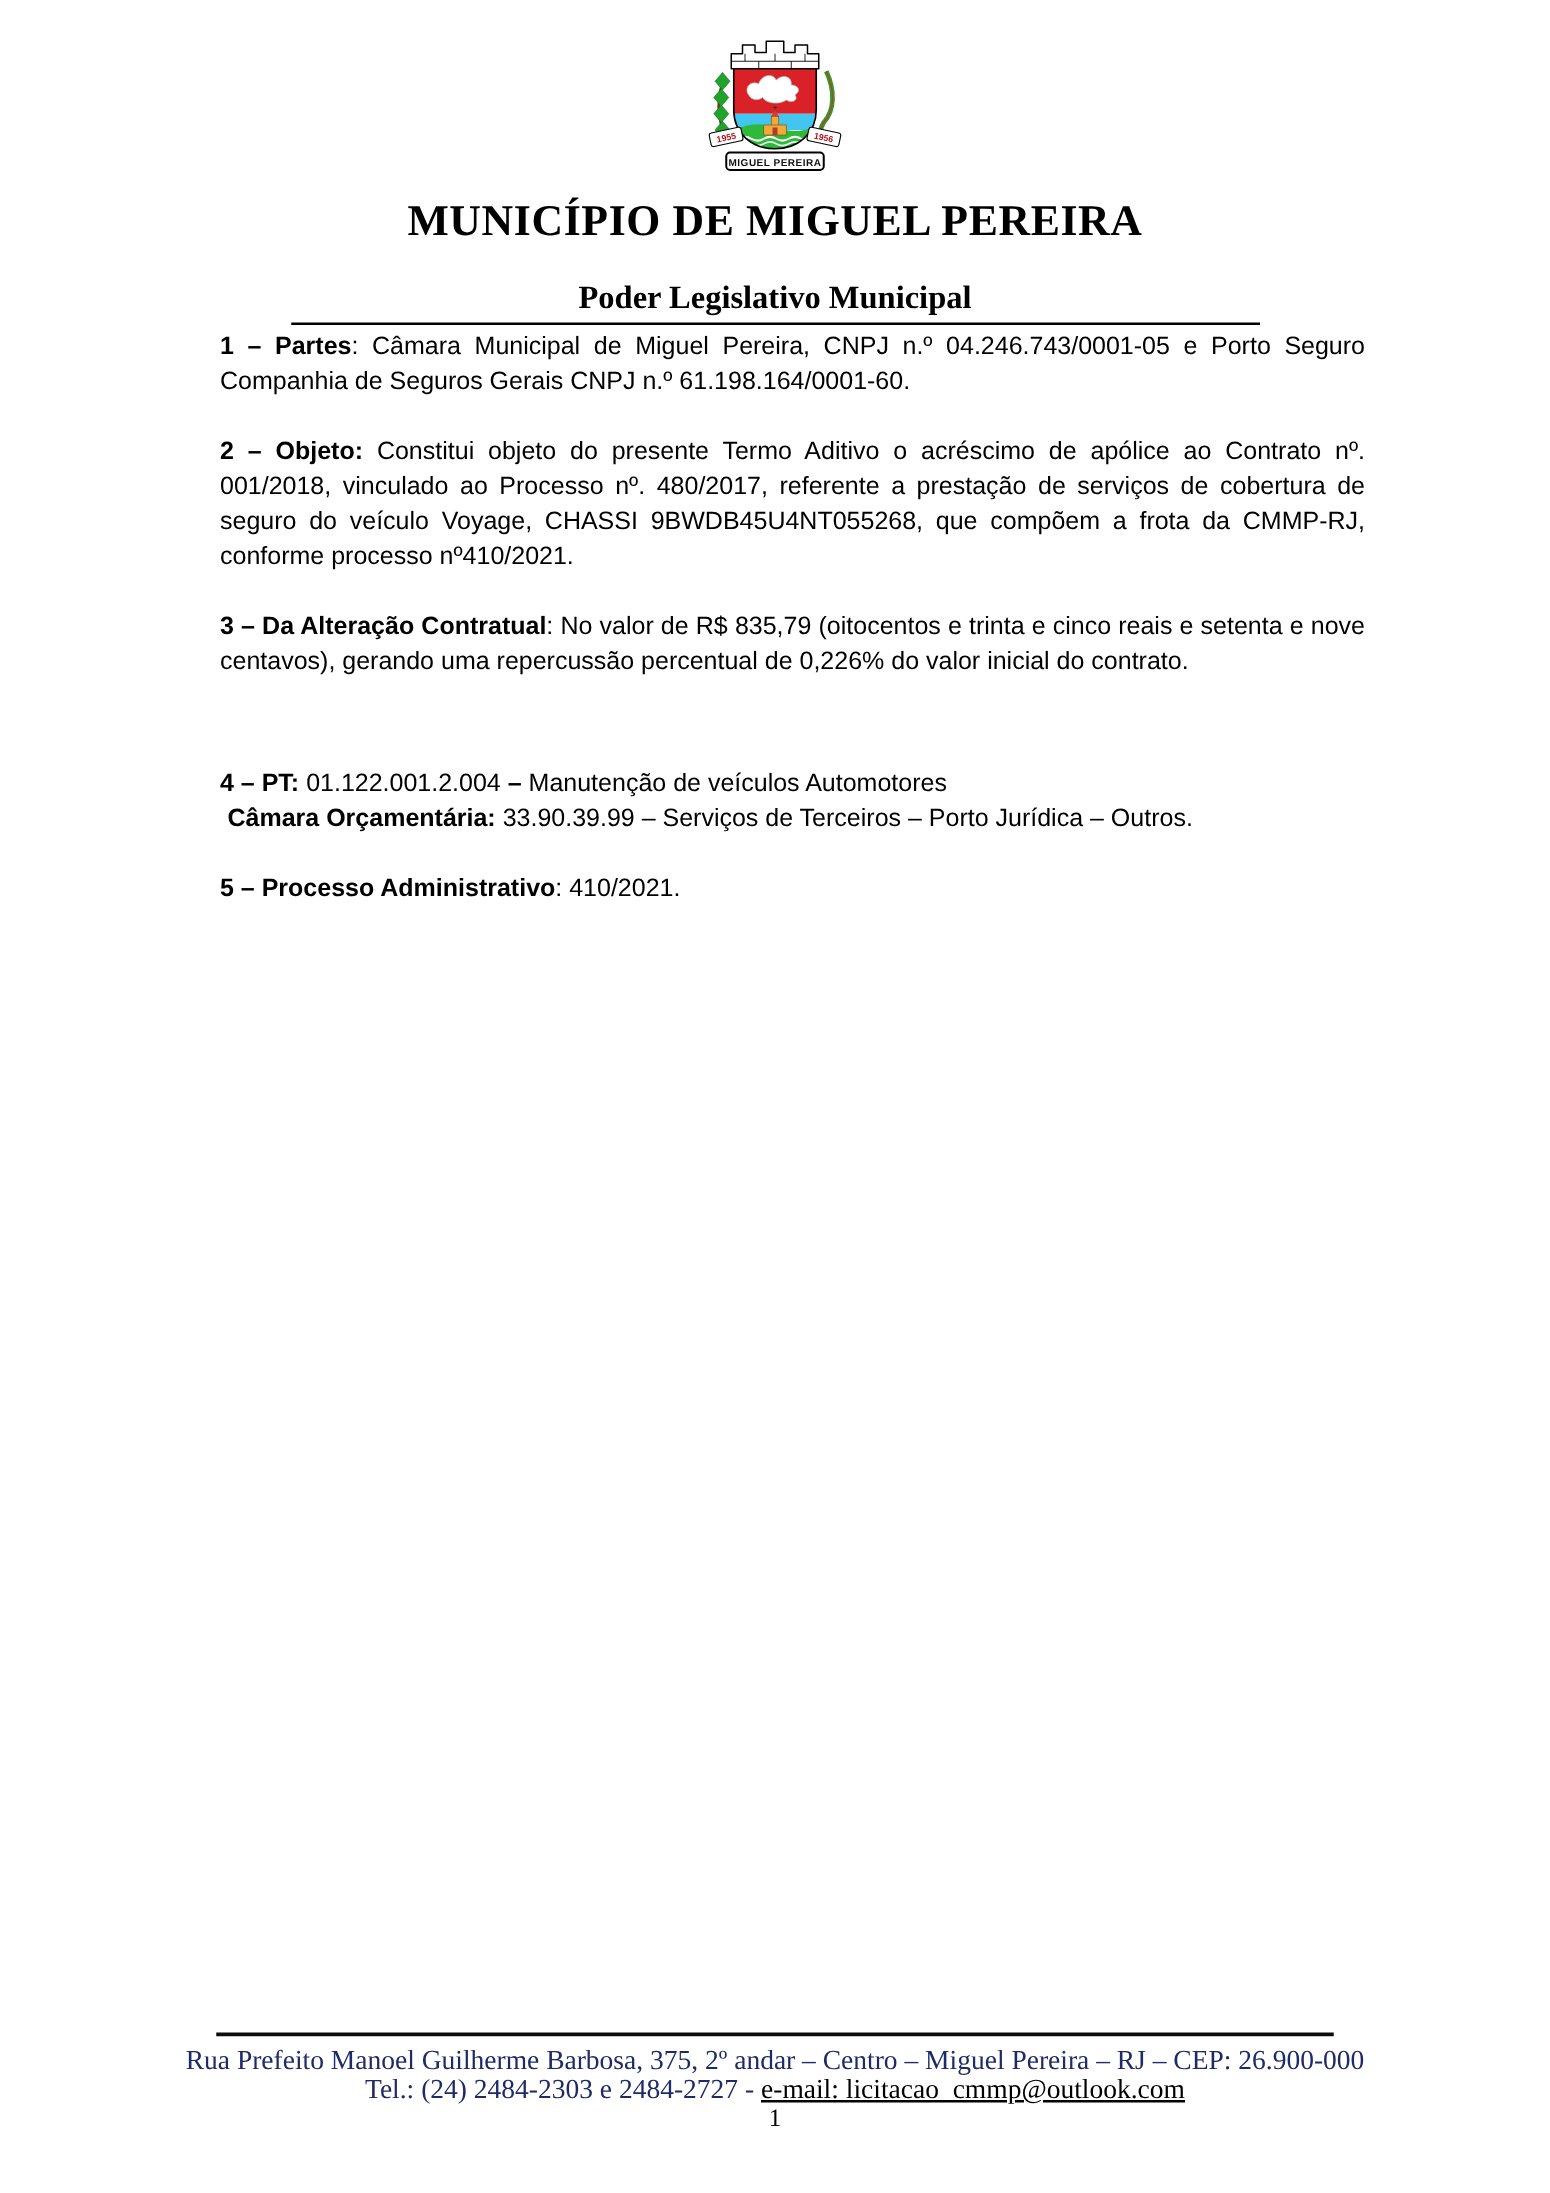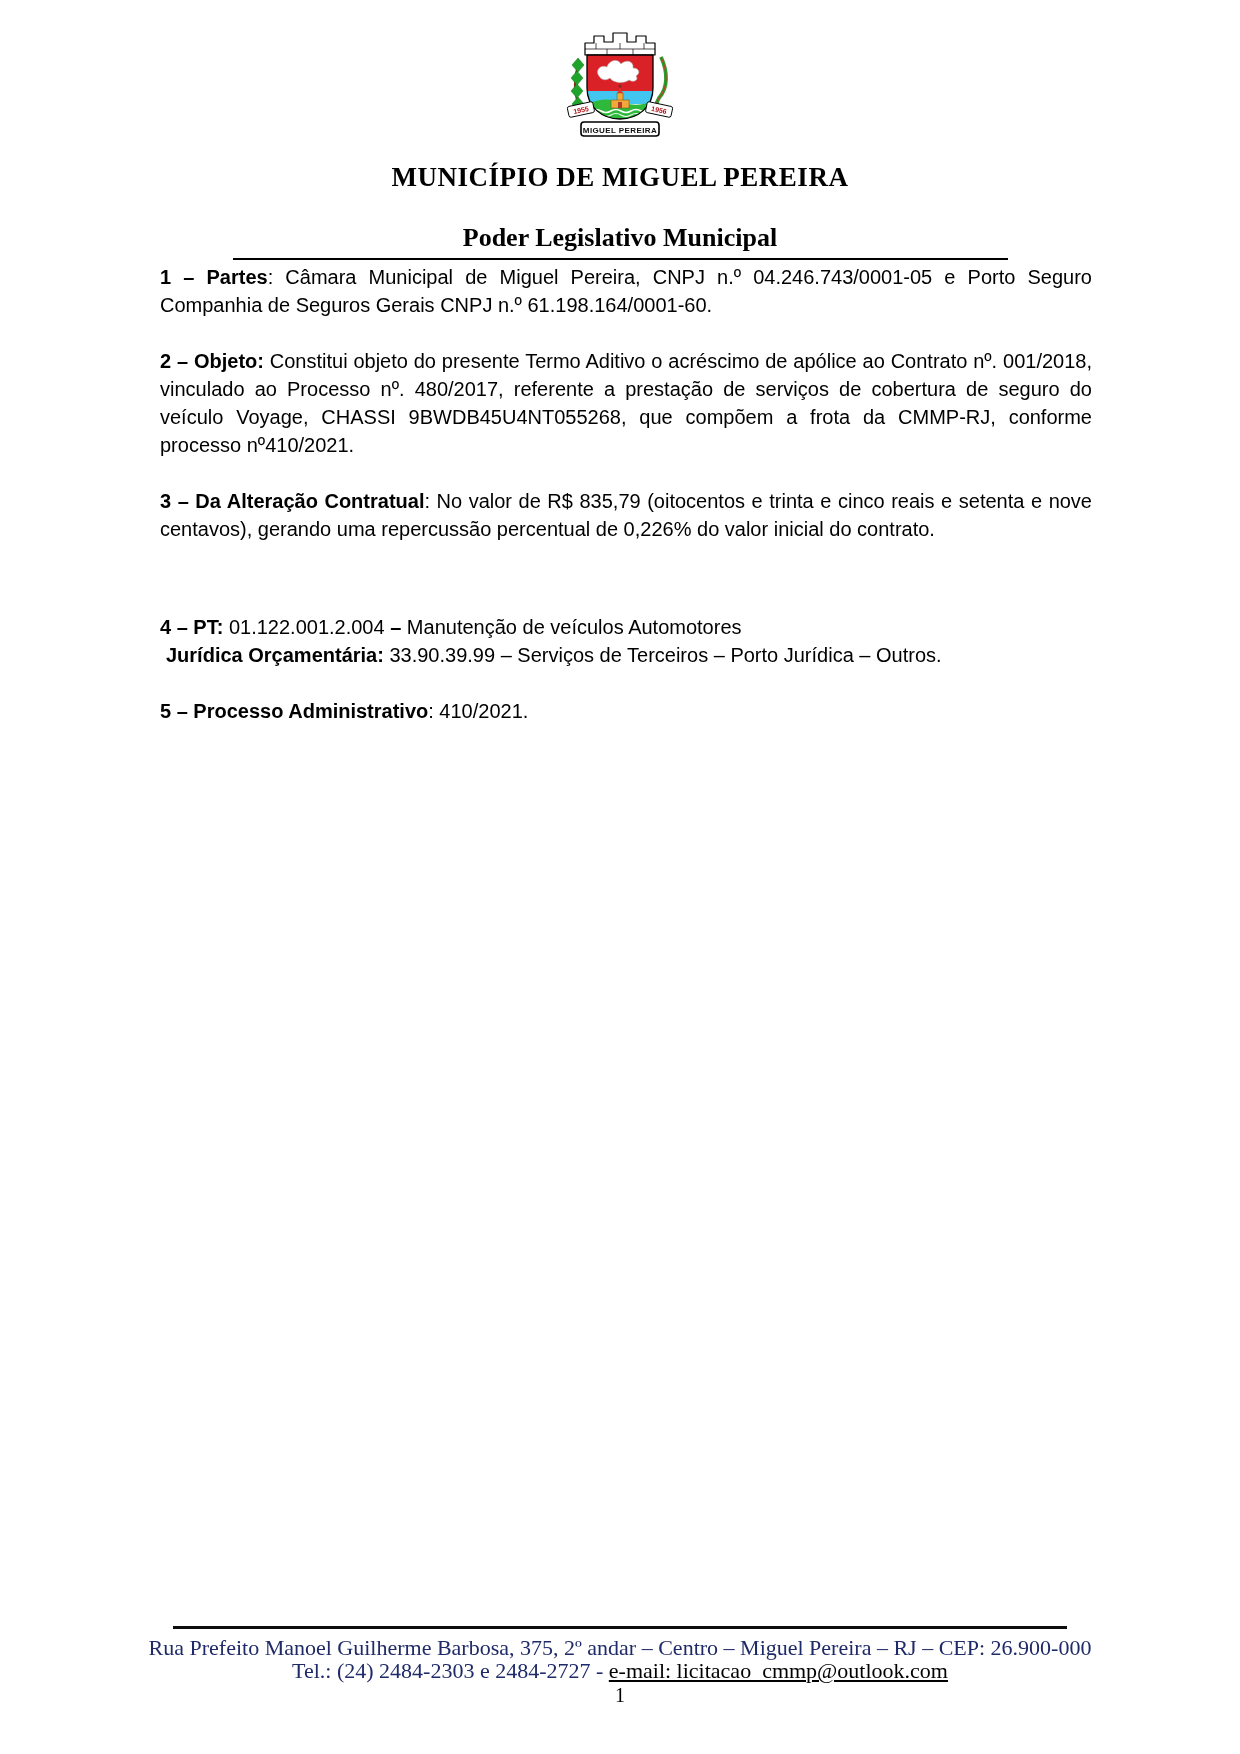--- a/index.html
+++ b/index.html
@@ -12,40 +12,40 @@
     font-family:"Liberation Sans",sans-serif;
     color:#000;
   }
   
   .header{text-align:center;}
   .crest{display:block;margin:30px auto 0;width:110px;height:110px;}
   .doc-title{
     margin-top:20px;
     font-family:"Liberation Serif",serif;
     font-weight:bold;
-    font-size:27px;line-height:34px;
+    font-size:35px;line-height:34px;
     letter-spacing:0.5px;
   }
   .doc-subtitle{
     font-family:"Liberation Serif",serif;
     font-weight:bold;
     font-size:26px;line-height:32px;margin-top:28px;
   }
   .header-rule{
     width:775px;height:0;
     border-top:2px solid #000;
     margin:4px auto 0;
   }
   
   .doc-body{
     margin:3px 148px 0 160px;
     font-size:20px;line-height:28px;
     text-align:justify;
   }
-  .doc-body p{margin:0 0 28px 0;}
+  .doc-body p{margin:0 0 28px 16px;}
   .doc-body p.gap-large{margin-bottom:70px;}
   .doc-body p.last{margin-bottom:0;}
   .doc-body b{font-weight:bold;}
   .indent-sp{padding-left:6px;}
   
   .footer{
     position:absolute;left:0;right:0;top:1626px;
     text-align:center;
     font-family:"Liberation Serif",serif;
   }
@@ -139,21 +139,21 @@
 
   <div class="doc-body">
 
     <p><b>1 – Partes</b><span>: Câmara Municipal de Miguel Pereira, CNPJ n.º 04.246.743/0001-05 e Porto Seguro Companhia de Seguros Gerais CNPJ n.º 61.198.164/0001-60.</span></p>
 
     <p><b>2 – Objeto:</b><span> Constitui objeto do presente Termo Aditivo o acréscimo de apólice ao Contrato nº. 001/2018, vinculado ao Processo nº. 480/2017, referente a prestação de serviços de cobertura de seguro do veículo Voyage, CHASSI 9BWDB45U4NT055268, que compõem a frota da CMMP-RJ, conforme processo nº410/2021.</span></p>
 
     <p class="gap-large"><b>3 – Da Alteração Contratual</b><span>: No valor de R$ 835,79 (oitocentos e trinta e cinco reais e setenta e nove centavos), gerando uma repercussão percentual de 0,226% do valor inicial do contrato.</span></p>
 
     <p><b>4 – PT:</b><span> 01.122.001.2.004 </span><b>–</b><span> Manutenção de veículos Automotores</span><br>
-      <span class="indent-sp"><b>Jurídica Orçamentária:</b><span> 33.90.39.99 – Serviços de Terceiros – Porto Jurídica – Outros.</span></span></p>
+      <span class="indent-sp"><b>Câmara Orçamentária:</b><span> 33.90.39.99 – Serviços de Terceiros – Porto Jurídica – Outros.</span></span></p>
 
     <p class="last"><b>5 – Processo Administrativo</b><span>: 410/2021.</span></p>
 
   </div>
 
   <div class="footer">
     <div class="footer-rule"></div>
     <div class="footer-address">Rua Prefeito Manoel Guilherme Barbosa, 375, 2º andar – Centro – Miguel Pereira – RJ – CEP: 26.900-000</div>
     <div class="footer-tel"><span>Tel.: (24) 2484-2303 e 2484-2727 - </span><a class="email-link">e-mail: licitacao_cmmp@outlook.com</a></div>
     <div class="page-number">1</div>

